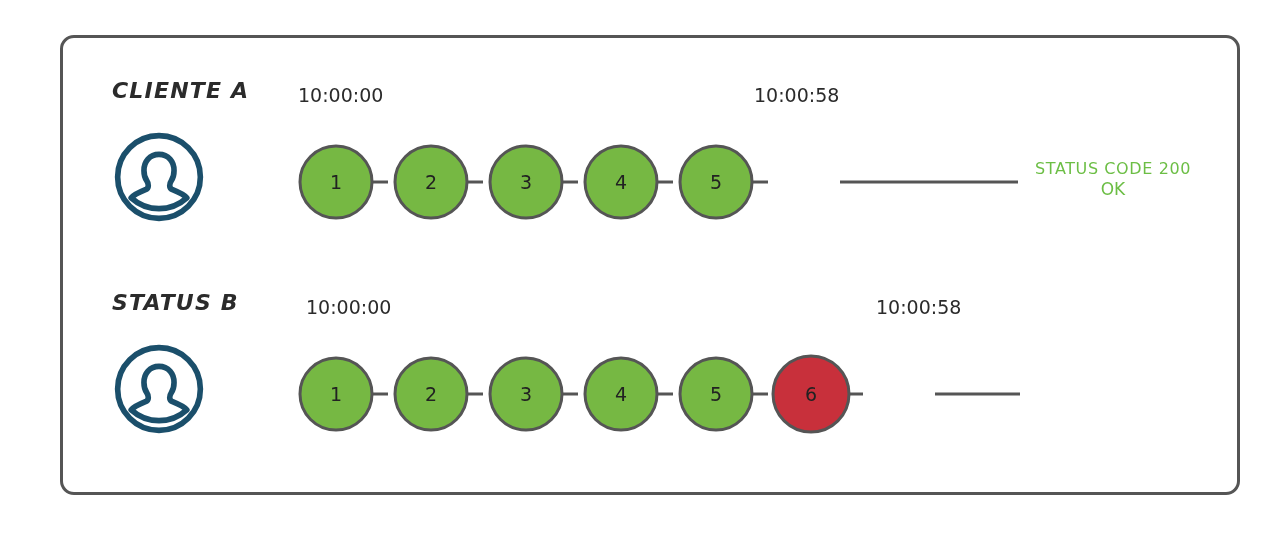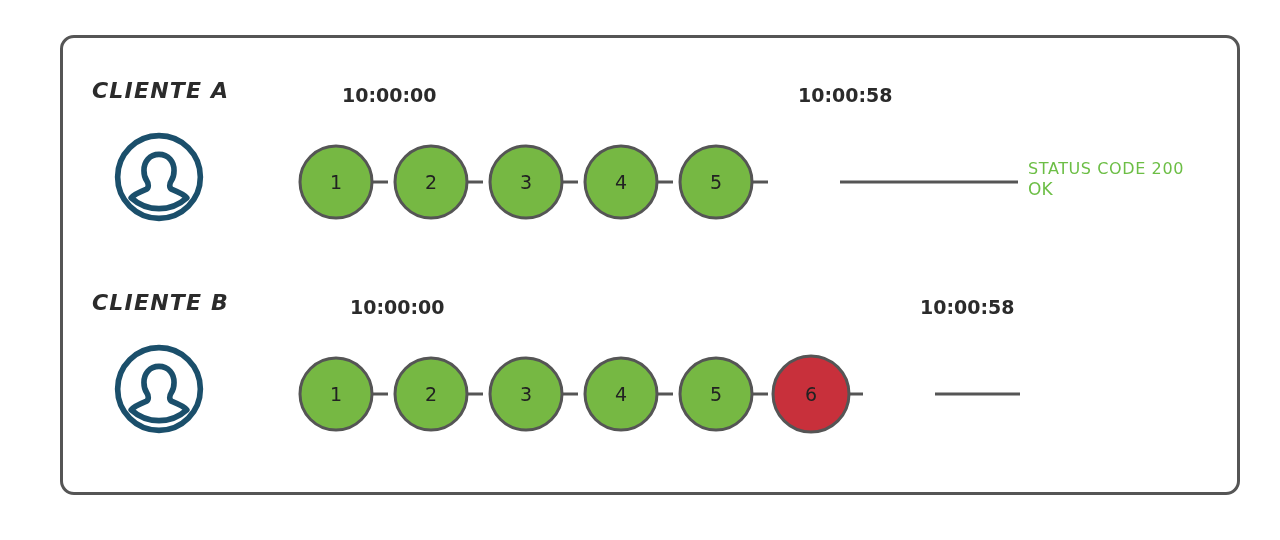--- a/index.html
+++ b/index.html
@@ -41,21 +41,21 @@
     position: absolute;
     left: 0;
     width: 1280px;
   }
   .row-a { top: 0; }
   .row-b { top: 212px; }
 
   
   .client-label {
     position: absolute;
-    left: 92px;
+    left: 112px;
     top: 78px;
     font-family: "DejaVu Sans", sans-serif;
     font-style: italic;
     font-weight: 700;
     font-size: 22px;
     letter-spacing: 1.2px;
     color: #2b2b2b;
     white-space: nowrap;
   }
 
@@ -66,25 +66,24 @@
     top: 130px;
     width: 94px;
     height: 94px;
   }
 
   
   .timestamp {
     position: absolute;
     top: 84px;
     font-family: "DejaVu Sans", sans-serif;
-    font-weight: 700;
+    font-weight: 400;
     font-size: 19px;
     color: #2b2b2b;
     white-space: nowrap;
-    margin-left: 44px;
   }
   .ts-start-a { left: 298px; }
   .ts-end-a   { left: 754px; }
   .ts-start-b { left: 306px; }
   .ts-end-b   { left: 876px; }
 
   
   .chain {
     position: absolute;
     left: 290px;
@@ -108,20 +107,21 @@
   }
   .connector {
     stroke: #555555;
     stroke-width: 3;
     stroke-linecap: butt;
   }
 
   
   .status {
     position: absolute;
+    text-align: center;
     white-space: nowrap;
     font-family: "DejaVu Sans", sans-serif;
   }
   .status-a {
     left: 1028px;
     top: 158px;
     width: 170px;
   }
   .status-line1 {
     font-size: 16px;
@@ -200,21 +200,21 @@
     </svg>
 
     <div class="status status-a status-ok">
       <div class="status-line1">STATUS CODE 200</div>
       <div class="status-line2">OK</div>
     </div>
   </div>
 
   <div class="row row-b">
 
-    <div class="client-label">CLIENTE B</div>
+    <div class="client-label">STATUS B</div>
 
     <div class="avatar">
       <svg viewBox="0 0 100 100" width="94" height="94" aria-hidden="true">
         <circle cx="50" cy="50" r="44" fill="none" stroke="#1B4F6B" stroke-width="6"></circle>
         <path d="M50 26
                  c -10 0 -16 7.5 -16 17
                  c 0 5 1.2 8.5 3 11
                  c 1.2 1.7 1.6 3 1.6 5.2
                  c 0 2.2 -1.2 3.6 -3.6 4.6
                  c -5.6 2.3 -11.6 5.1 -14.6 8.4

